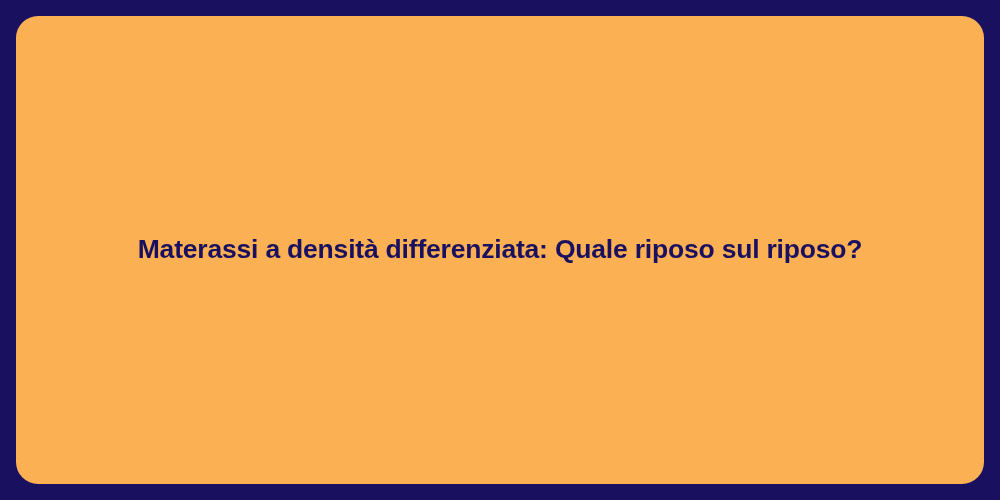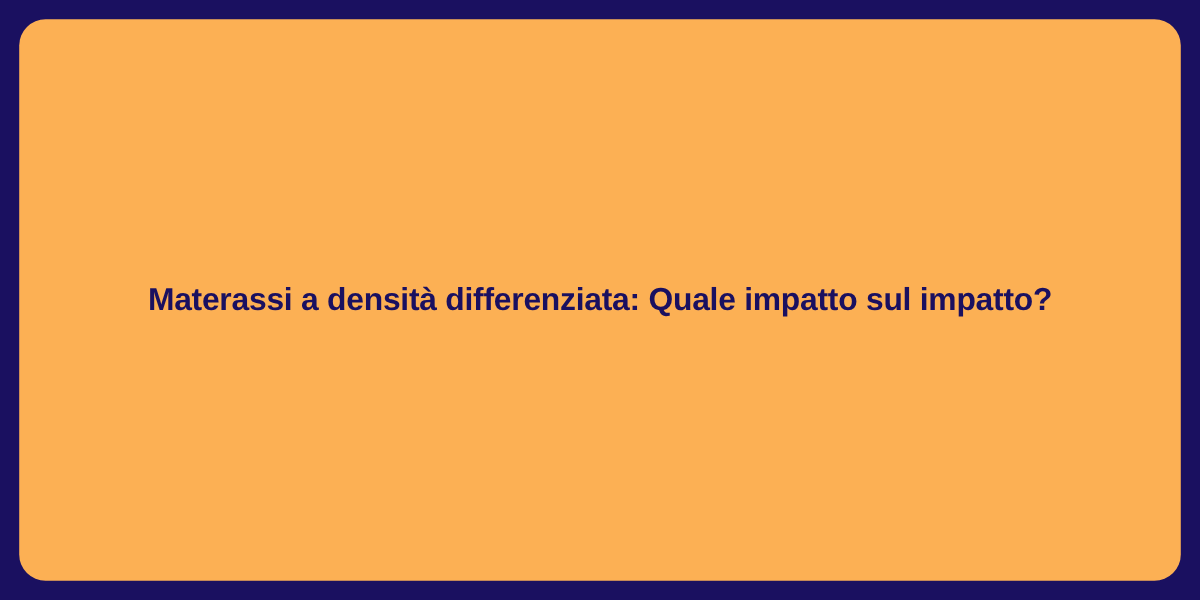--- a/index.html
+++ b/index.html
@@ -34,14 +34,14 @@
     text-align: center;
     line-height: 1.25;
     padding: 0 30px;
     white-space: nowrap;
   }
 </style>
 </head>
 <body>
 
 <div class="banner">
-  <h1 class="banner-title">Materassi a densità differenziata: Quale impatto sul impatto?</h1>
+  <h1 class="banner-title">Materassi a densità differenziata: Quale riposo sul riposo?</h1>
 </div>
 
 </body></html>

